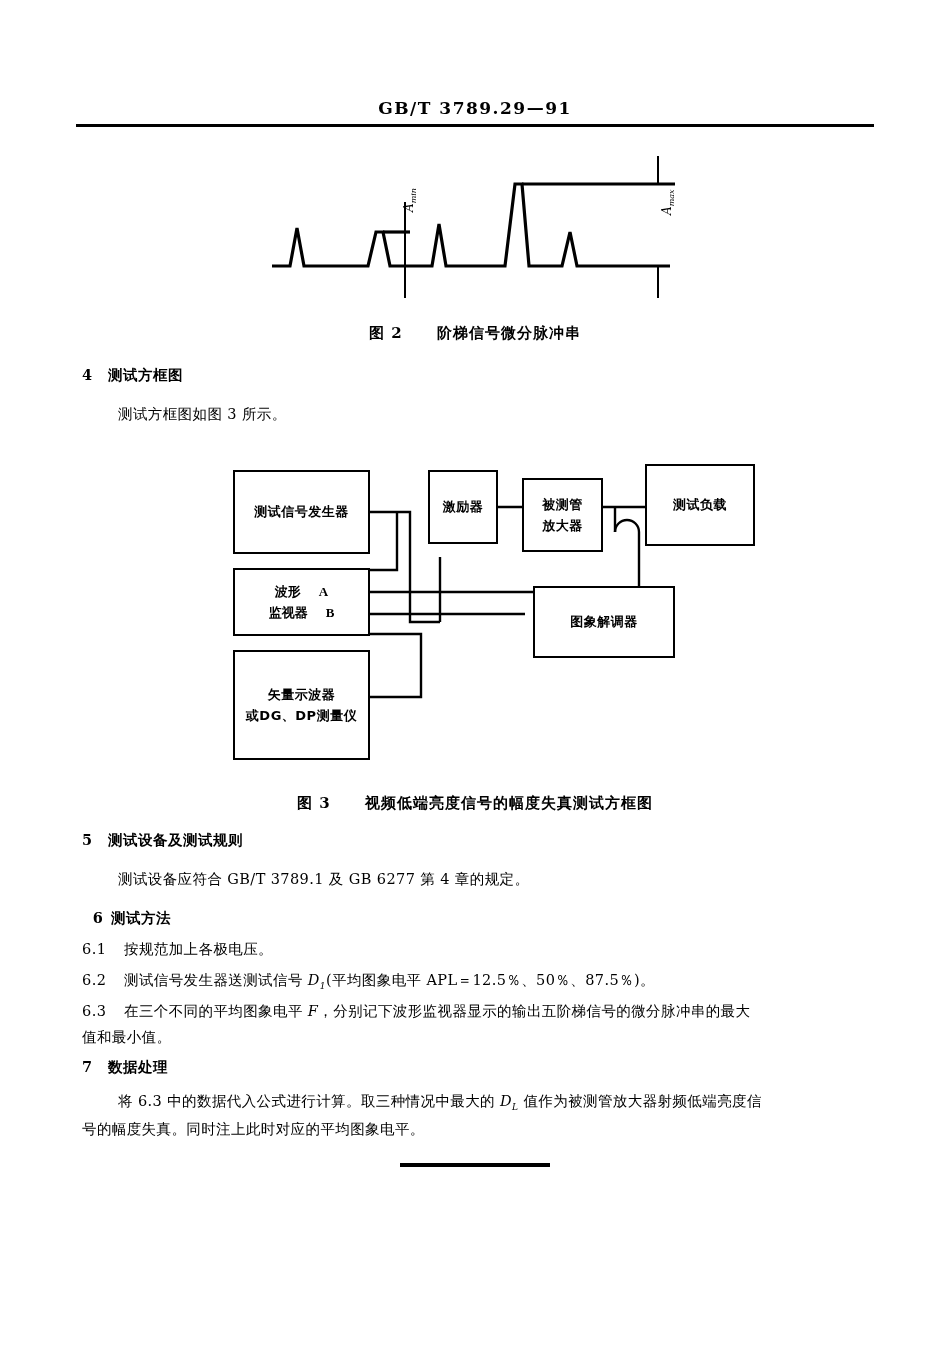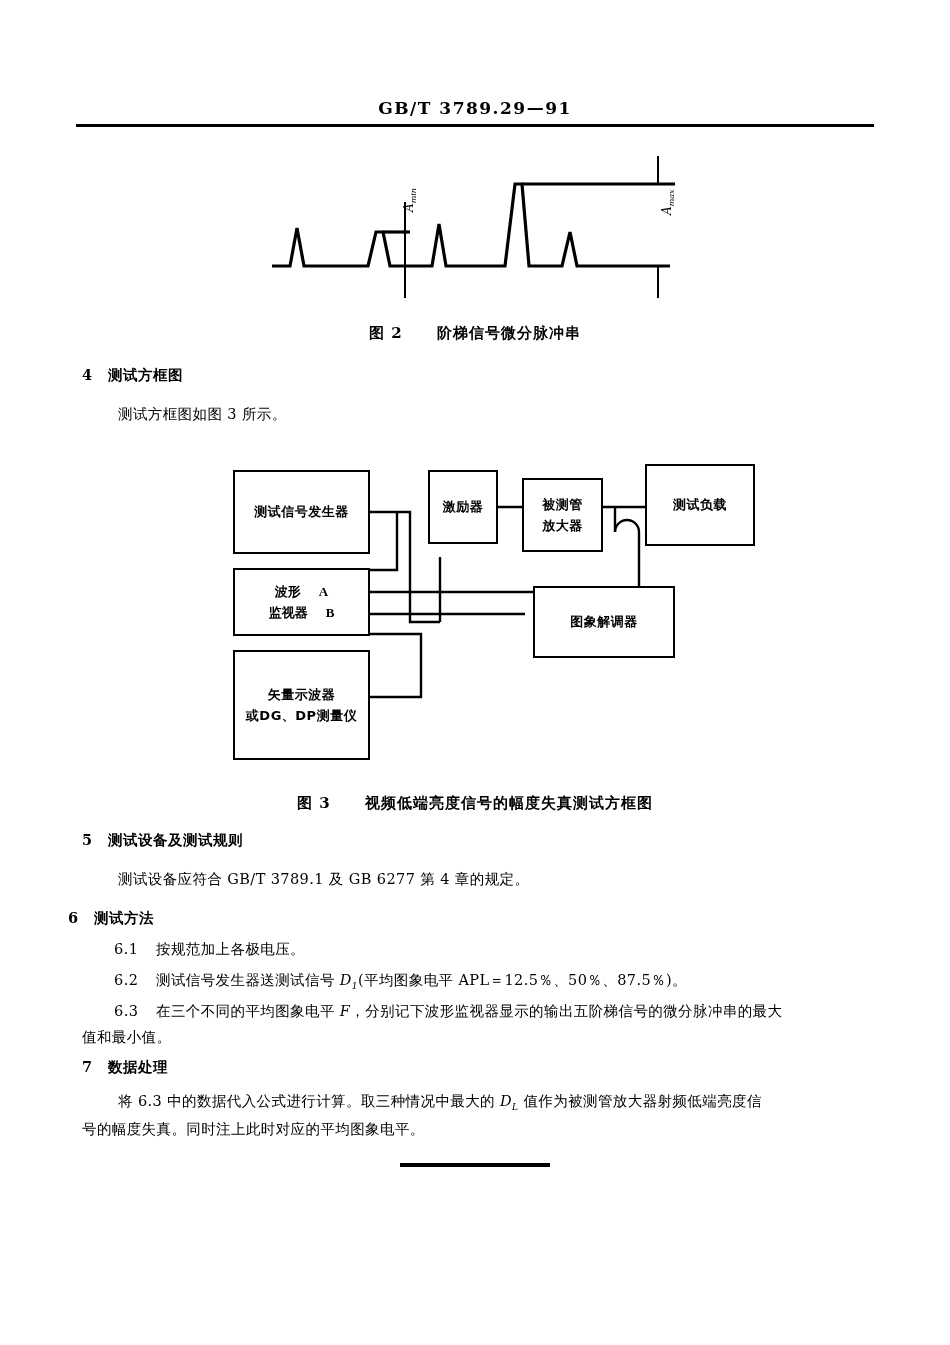--- a/index.html
+++ b/index.html
@@ -103,21 +103,20 @@
     letter-spacing: 0.4px;
     white-space: nowrap;
   }
   .it { font-style: italic; font-family: "DejaVu Serif", serif; }
   .it sub { font-size: 9px; font-style: italic; }
 
   .num-label {
     display: inline-block;
     width: 42px;
     font-family: "DejaVu Serif", serif;
-    margin-left: 32px;
   }
 
   
   .fig3-wrap {
     position: absolute;
     left: 225px; top: 462px;
     width: 540px; height: 320px;
   }
   .blk {
     position: absolute;
@@ -251,21 +250,21 @@
     <span>图 3</span>
     <span style="display:inline-block;width:22px"></span>
     <span>视频低端亮度信号的幅度失真测试方框图</span>
   </div>
 
   <div class="sec-head" style="left:82px; top:831px;">
     <span class="sec-num">5</span><span>测试设备及测试规则</span>
   </div>
   <div class="body-line" style="left:118px; top:870px;">测试设备应符合 GB/T 3789.1 及 GB 6277 第 4 章的规定。</div>
 
-  <div class="sec-head" style="left:68px; top:909px;">
+  <div class="sec-head" style="left:85px; top:909px;text-align:center;">
     <span class="sec-num">6</span><span>测试方法</span>
   </div>
 
   <div class="body-line" style="left:82px; top:940px;">
     <span class="num-label">6.1</span><span>按规范加上各极电压。</span>
   </div>
 
   <div class="body-line" style="left:82px; top:971px;">
     <span class="num-label">6.2</span><span>测试信号发生器送测试信号 </span><span class="it">D<sub>1</sub></span><span>(平均图象电平 APL＝12.5％、50％、87.5％)。</span>
   </div>

